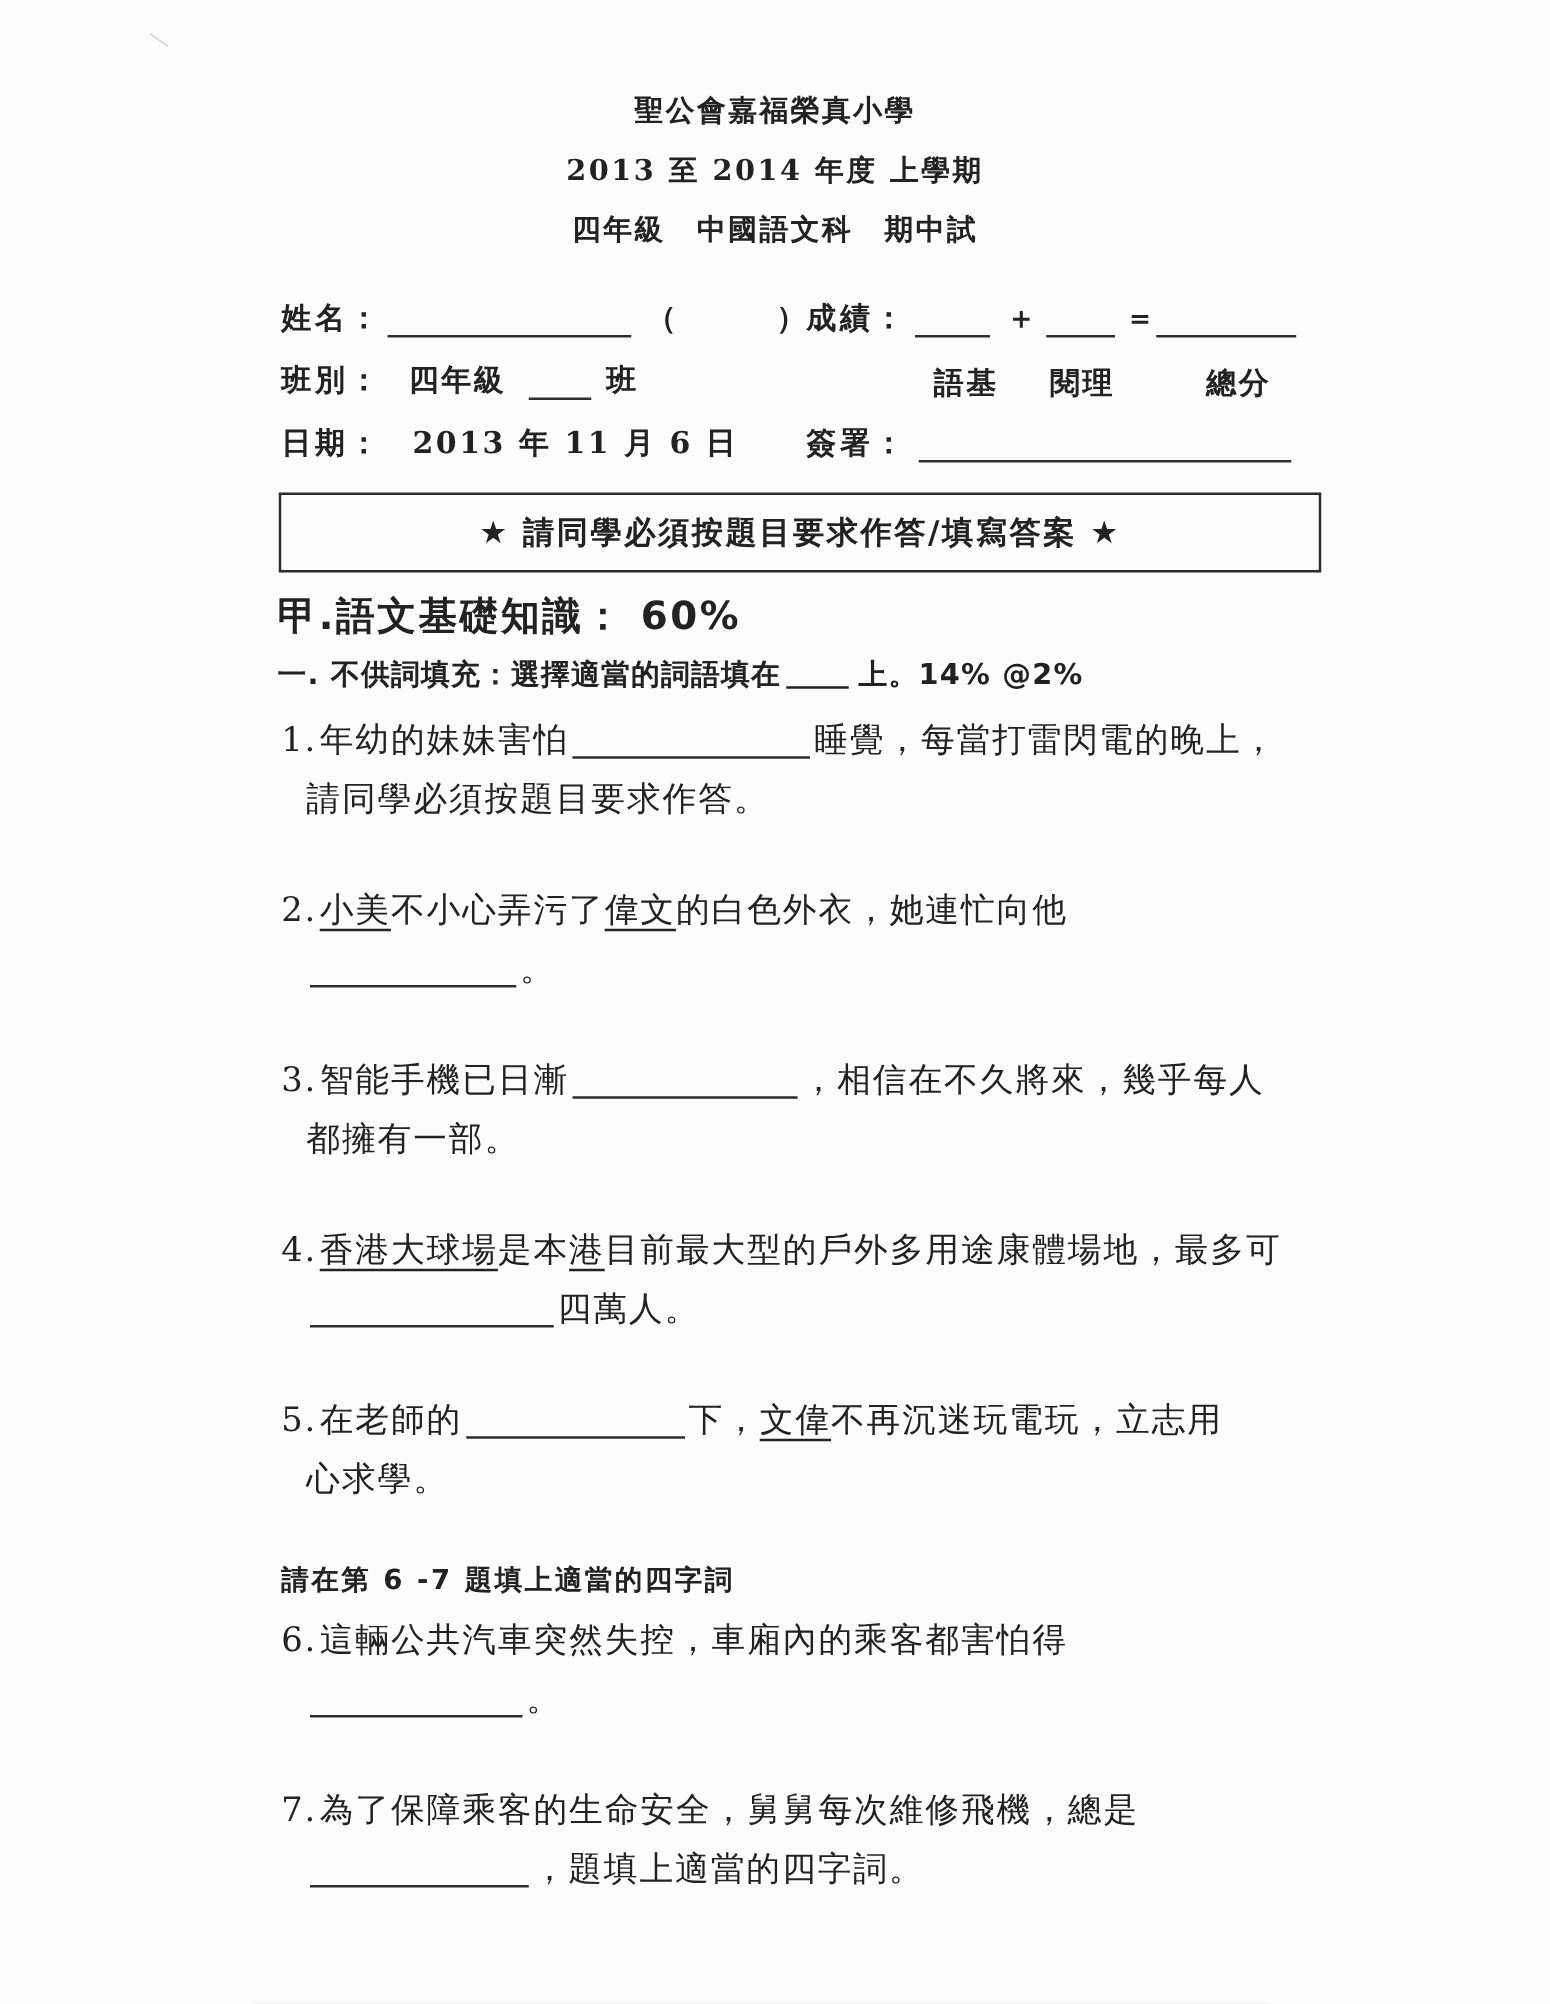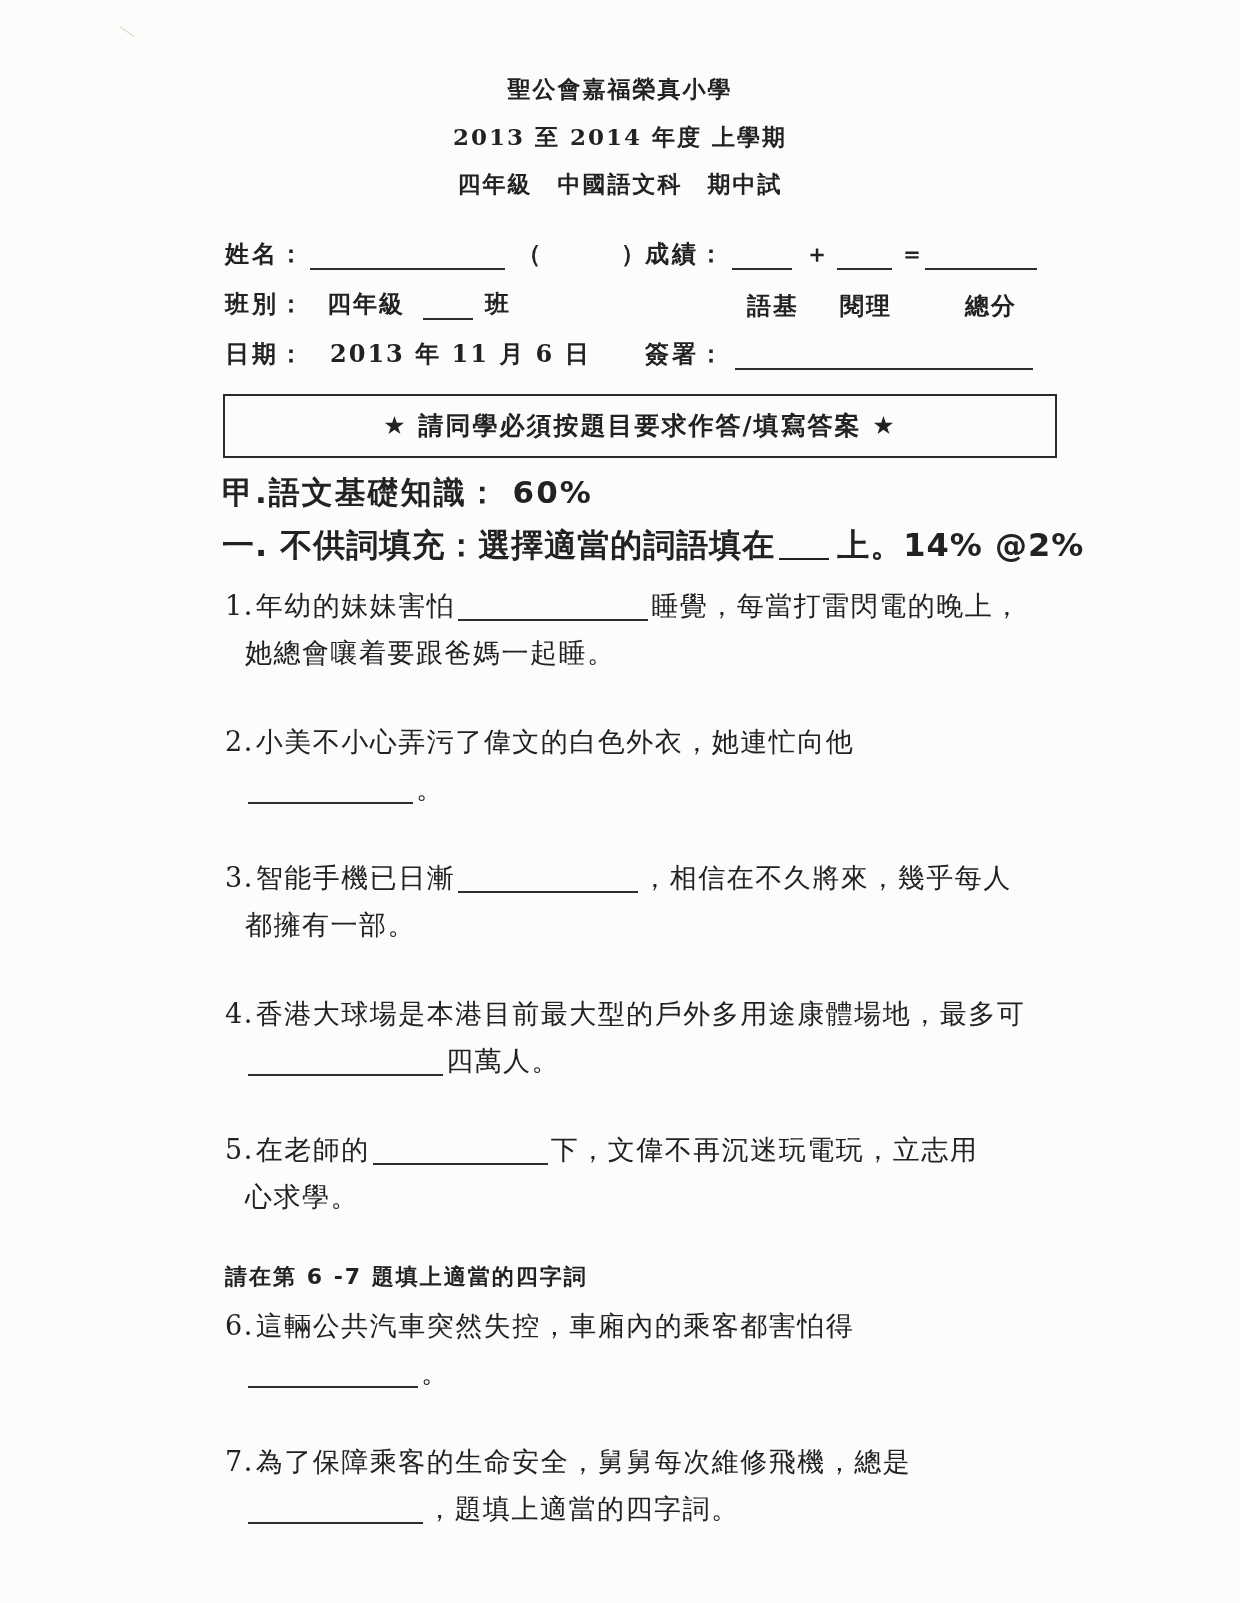--- a/index.html
+++ b/index.html
@@ -25,37 +25,37 @@
     font-family:"DejaVu Sans","Liberation Sans",sans-serif;
     font-size:25px;font-weight:bold;letter-spacing:2px;
   }
   
   .secA{
     margin:14px 0 0 222px;font-family:"DejaVu Sans","Liberation Sans",sans-serif;
     font-size:31px;font-weight:bold;letter-spacing:2px;
   }
   .part1{
     margin:10px 0 0 222px;font-family:"DejaVu Sans","Liberation Sans",sans-serif;
-    font-size:32px;font-weight:bold;letter-spacing:1px;
+    font-size:23px;font-weight:bold;letter-spacing:1px;
   }
   .hblank{display:inline-block;width:50px;height:6px;border-bottom:2.5px solid #222;
     vertical-align:-4px;margin:0 8px 0 4px;}
   .fourchar{
     margin:0 0 10px 225px;font-family:"DejaVu Sans","Liberation Sans",sans-serif;
     font-size:22px;font-weight:bold;letter-spacing:2px;
   }
   
   .qwrap{margin:14px 0 0 225px;width:860px;}
   .question{margin-bottom:42px;}
   .qline{font-size:27px;line-height:47px;letter-spacing:1.5px;}
   .qline.cont{padding-left:20px;}
   .qnum{margin-right:2px;}
   .qblank{display:inline-block;height:6px;border-bottom:2px solid #2e2e2e;
     vertical-align:-6px;margin:0 3px;}
-  .pnoun{text-underline-offset:6px;text-decoration-thickness:1.5px;}
+  .pnoun{text-decoration:underline;text-underline-offset:6px;text-decoration-thickness:1.5px;}
   
   .scanmark{position:absolute;left:118px;top:18px;color:#b9b9b4;font-size:20px;
     transform:rotate(-25deg);user-select:none;}
 </style>
 </head>
 <body>
 
 <div class="page">
 
   <div class="scanmark">﹨</div>
@@ -100,21 +100,21 @@
   </div>
 
   <div class="secA">甲.語文基礎知識：  60%</div>
   <div class="part1">
     <span>一. 不供詞填充：選擇適當的詞語填在</span><span class="hblank"></span><span>上。14% @2%</span>
   </div>
 
   <div class="qwrap" id="q15">
       <div class="question">
         <div class="qline"><span class="qnum">1.</span><span>年幼的妹妹害怕</span><span class="qblank" style="width: 190px;"></span><span>睡覺，每當打雷閃電的晚上，</span></div>
-        <div class="qline cont"><span>她總會嚷着要跟爸媽一起睡。</span></div>
+        <div class="qline cont"><span>請同學必須按題目要求作答。</span></div>
       </div>
       <div class="question">
         <div class="qline"><span class="qnum">2.</span><span class="pnoun">小美</span><span>不小心弄污了</span><span class="pnoun">偉文</span><span>的白色外衣，她連忙向他</span></div>
         <div class="qline cont"><span class="qblank" style="width: 165px;"></span><span>。</span></div>
       </div>
       <div class="question">
         <div class="qline"><span class="qnum">3.</span><span>智能手機已日漸</span><span class="qblank" style="width: 180px;"></span><span>，相信在不久將來，幾乎每人</span></div>
         <div class="qline cont"><span>都擁有一部。</span></div>
       </div>
       <div class="question">

